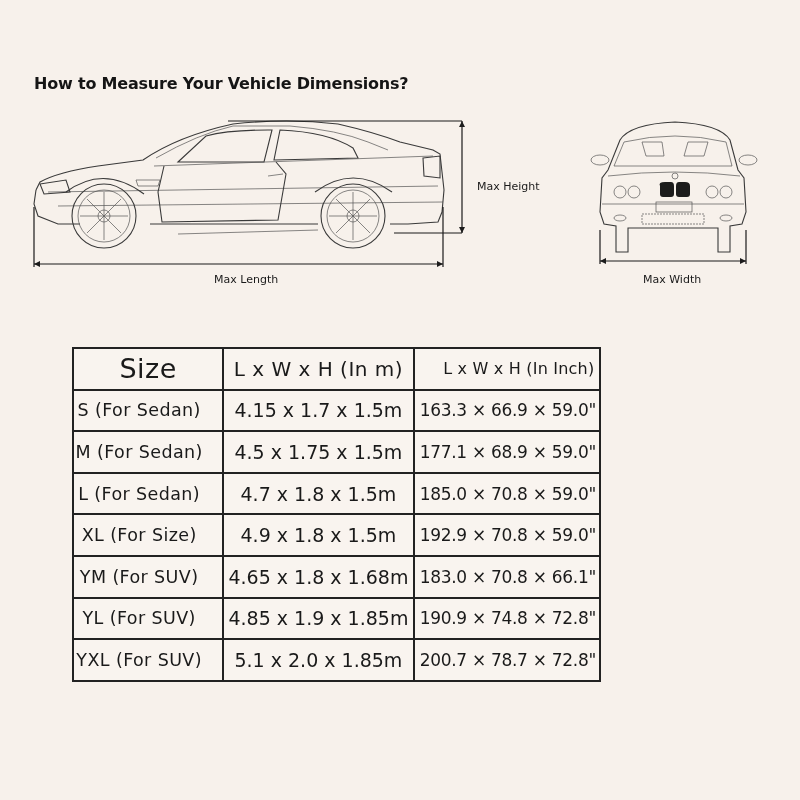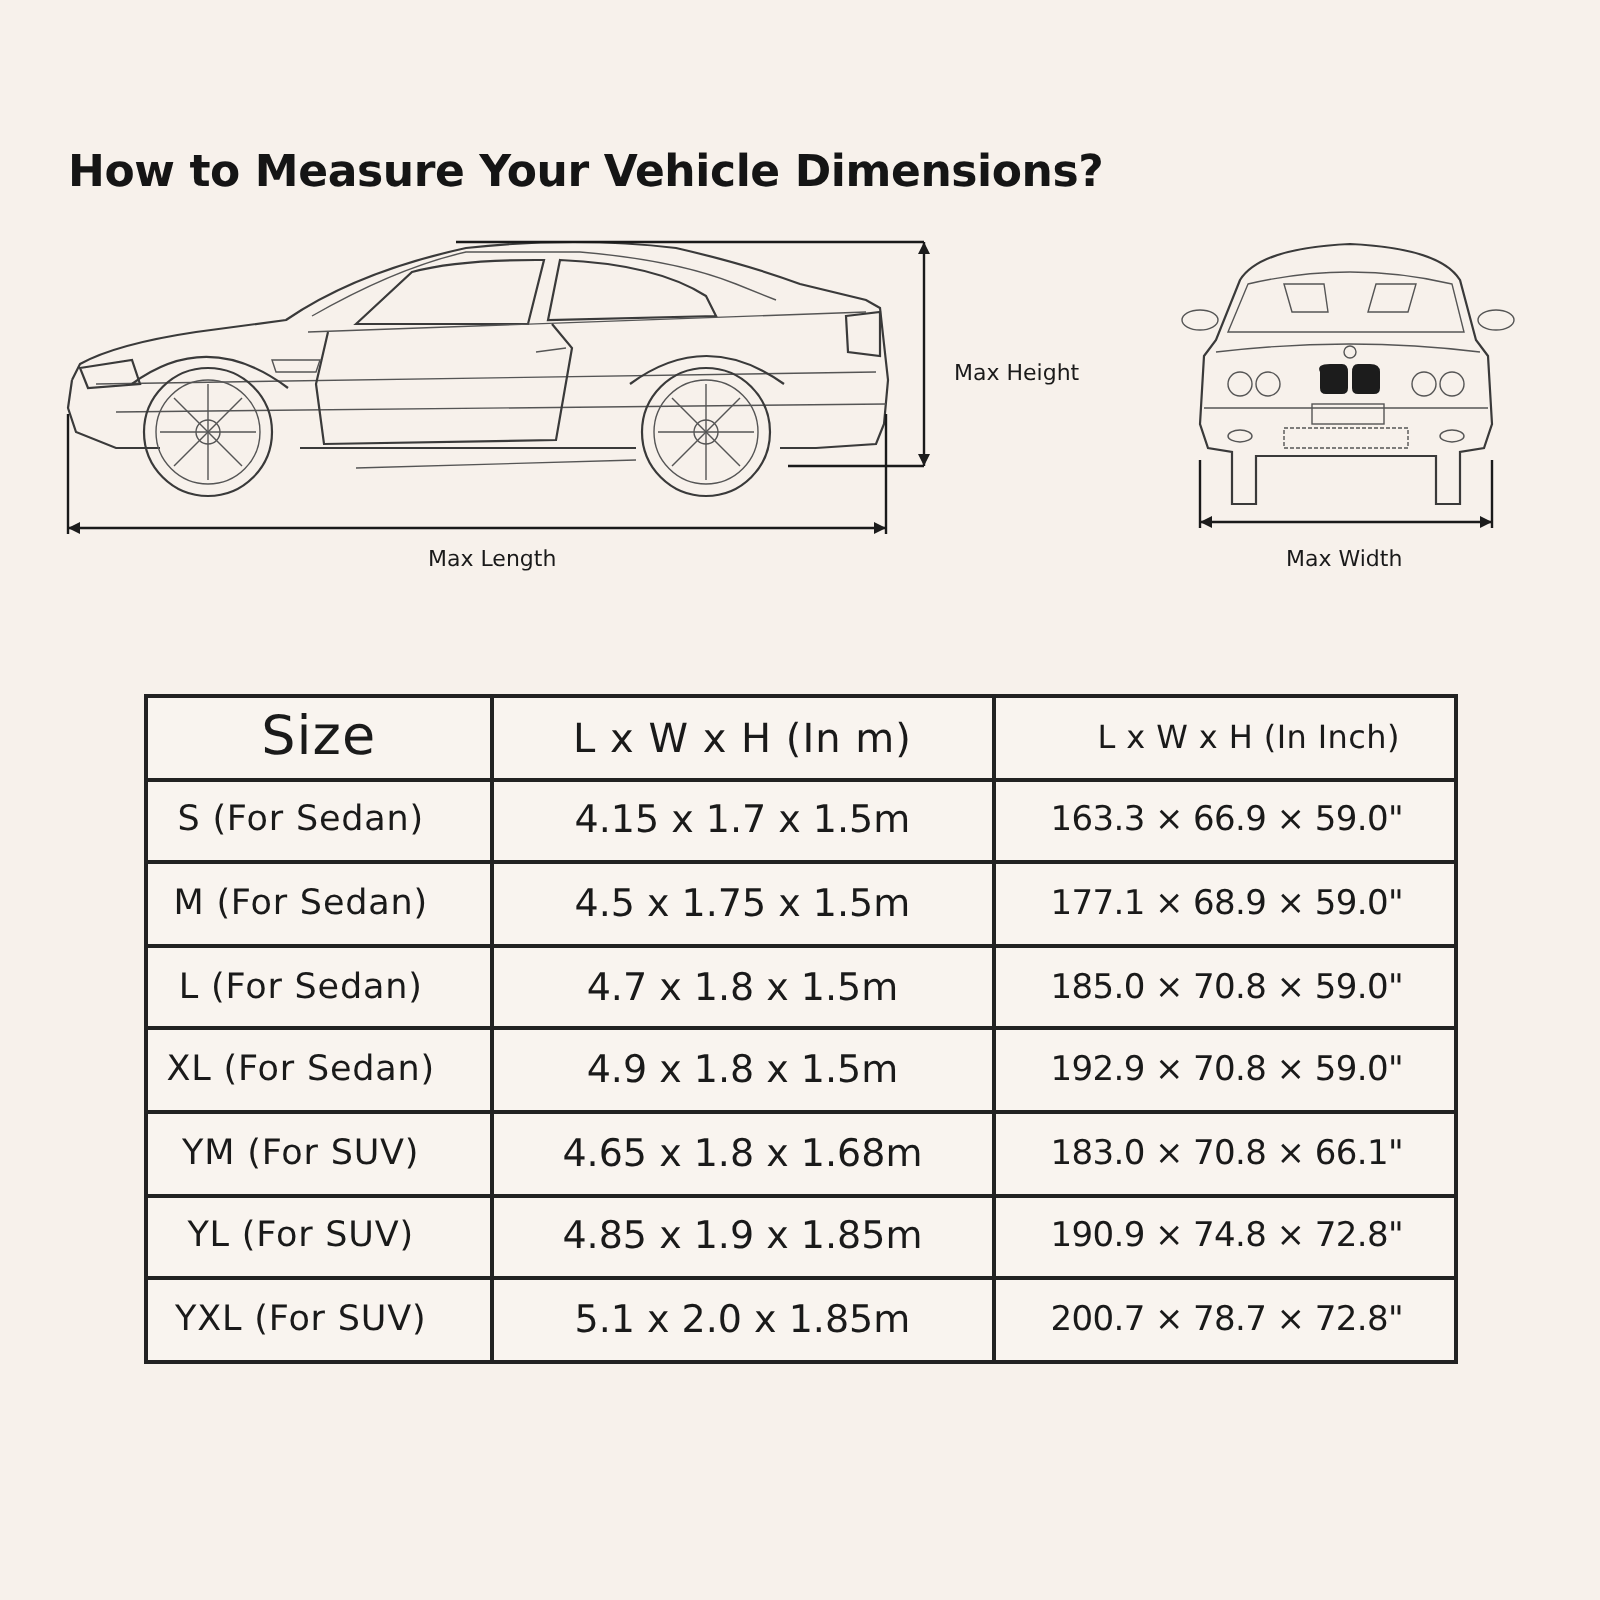--- a/index.html
+++ b/index.html
@@ -6,36 +6,36 @@
   html, body { width: 800px; height: 800px; overflow: hidden; }
   body {
     background: #f7f1eb;
     font-family: "DejaVu Sans", "Liberation Sans", sans-serif;
     color: #111;
     position: relative;
   }
   .title {
     position: absolute; left: 34px; top: 74px;
     font-family: "DejaVu Sans", sans-serif;
-    font-weight: bold; font-size: 22px; letter-spacing: -0.2px;
+    font-weight: bold; font-size: 16px; letter-spacing: -0.2px;
     color: #151515;
   }
   .side-car { position: absolute; left: 28px; top: 112px; width: 440px; height: 160px; }
   .front-car { position: absolute; left: 580px; top: 112px; width: 185px; height: 160px; }
   .dim-label {
     position: absolute; font-family: "DejaVu Sans", sans-serif;
     font-weight: normal; font-size: 11px; color: #1a1a1a;
   }
   .lbl-length { left: 214px; top: 273px; }
   .lbl-height { left: 477px; top: 180px; }
   .lbl-width { left: 643px; top: 273px; }
 
   table.sizes {
     position: absolute; left: 72px; top: 347px;
-    width: 657px; border-collapse: collapse;
+    width: 529px; border-collapse: collapse;
     font-family: "DejaVu Sans", sans-serif;
     background: #f9f4ef;
   }
   table.sizes td, table.sizes th {
     border: 2px solid #222;
     height: 41.6px;
     text-align: center; vertical-align: middle;
     font-weight: normal; white-space: nowrap;
     color: #1a1a1a;
   }
@@ -156,21 +156,21 @@
       <td class="c-size">M (For Sedan)</td>
       <td class="c-m">4.5 x 1.75 x 1.5m</td>
       <td class="c-in">177.1 × 68.9 × 59.0"</td>
     </tr>
     <tr>
       <td class="c-size">L (For Sedan)</td>
       <td class="c-m">4.7 x 1.8 x 1.5m</td>
       <td class="c-in">185.0 × 70.8 × 59.0"</td>
     </tr>
     <tr>
-      <td class="c-size">XL (For Sedan)</td>
+      <td class="c-size">XL (For Size)</td>
       <td class="c-m">4.9 x 1.8 x 1.5m</td>
       <td class="c-in">192.9 × 70.8 × 59.0"</td>
     </tr>
     <tr>
       <td class="c-size">YM (For SUV)</td>
       <td class="c-m">4.65 x 1.8 x 1.68m</td>
       <td class="c-in">183.0 × 70.8 × 66.1"</td>
     </tr>
     <tr>
       <td class="c-size">YL (For SUV)</td>

